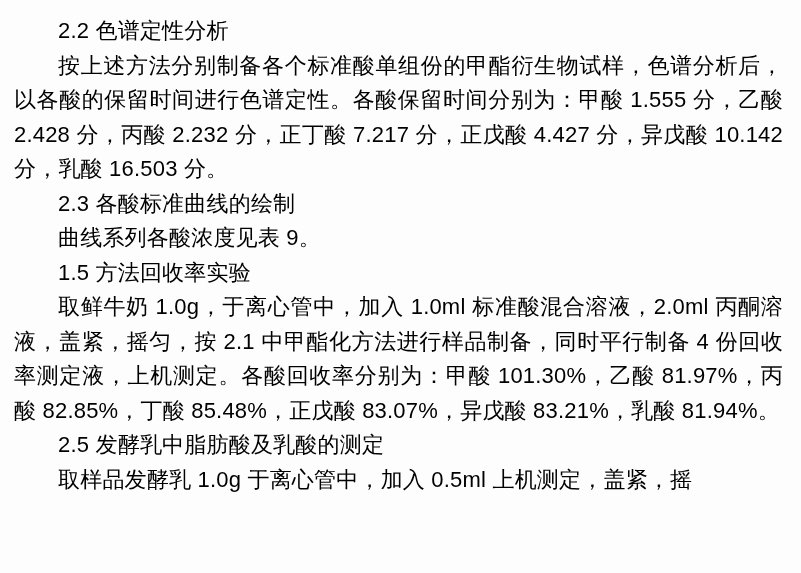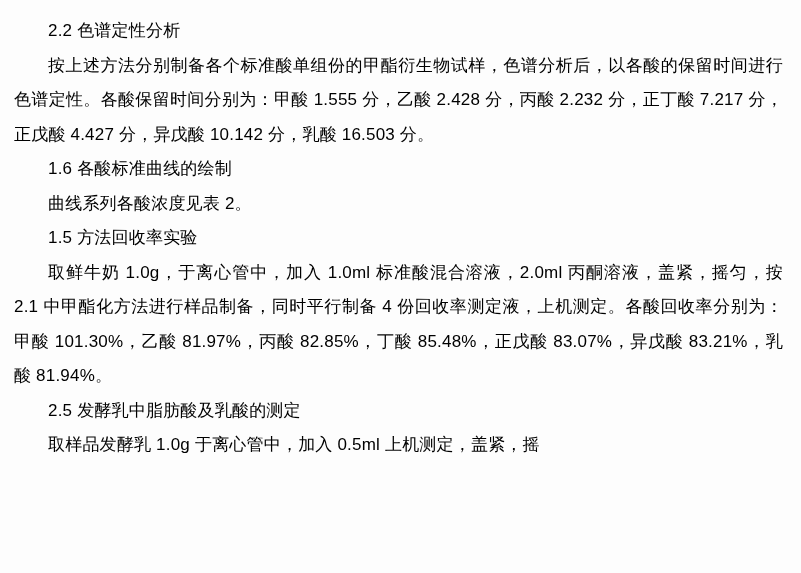--- a/index.html
+++ b/index.html
@@ -15,37 +15,37 @@
     color: #000000;
   }
   #page {
     width: 801px;
     height: 573px;
     box-sizing: border-box;
     padding: 14px 18px 0 14px;
     background: #fdfdfd;
   }
   .para {
-    font-size: 17px;
+    font-size: 22px;
     line-height: 34.5px;
     letter-spacing: 0.2px;
     text-align: justify;
     text-justify: inter-ideograph;
     margin: 0;
     white-space: pre-wrap;
   }
   .indent {
     text-indent: 2em;
   }
 </style>
 </head>
 <body>
 
 <div id="page">
   <p class="para indent">2.2 色谱定性分析</p>
   <p class="para indent">按上述方法分别制备各个标准酸单组份的甲酯衍生物试样，色谱分析后，以各酸的保留时间进行色谱定性。各酸保留时间分别为：甲酸 1.555 分，乙酸 2.428 分，丙酸 2.232 分，正丁酸 7.217 分，正戊酸 4.427 分，异戊酸 10.142 分，乳酸 16.503 分。</p>
-  <p class="para indent">1.6 各酸标准曲线的绘制</p>
-  <p class="para indent">曲线系列各酸浓度见表 2。</p>
+  <p class="para indent">2.3 各酸标准曲线的绘制</p>
+  <p class="para indent">曲线系列各酸浓度见表 9。</p>
   <p class="para indent">1.5 方法回收率实验</p>
   <p class="para indent">取鲜牛奶 1.0g，于离心管中，加入 1.0ml 标准酸混合溶液，2.0ml 丙酮溶液，盖紧，摇匀，按 2.1 中甲酯化方法进行样品制备，同时平行制备 4 份回收率测定液，上机测定。各酸回收率分别为：甲酸 101.30%，乙酸 81.97%，丙酸 82.85%，丁酸 85.48%，正戊酸 83.07%，异戊酸 83.21%，乳酸 81.94%。</p>
   <p class="para indent">2.5 发酵乳中脂肪酸及乳酸的测定</p>
   <p class="para indent">取样品发酵乳 1.0g 于离心管中，加入 0.5ml 上机测定，盖紧，摇</p>
 </div>
 
 </body></html>

